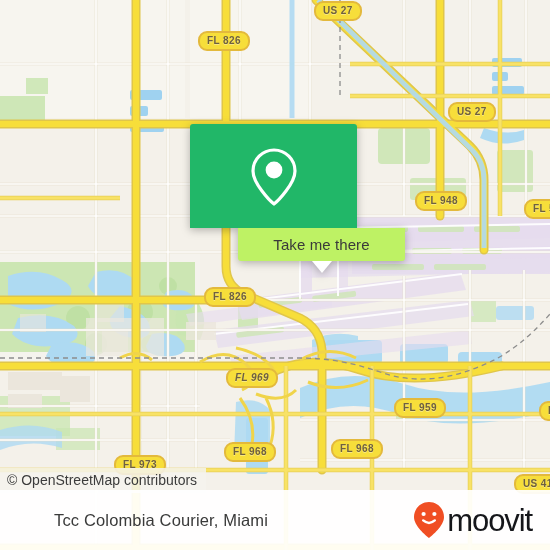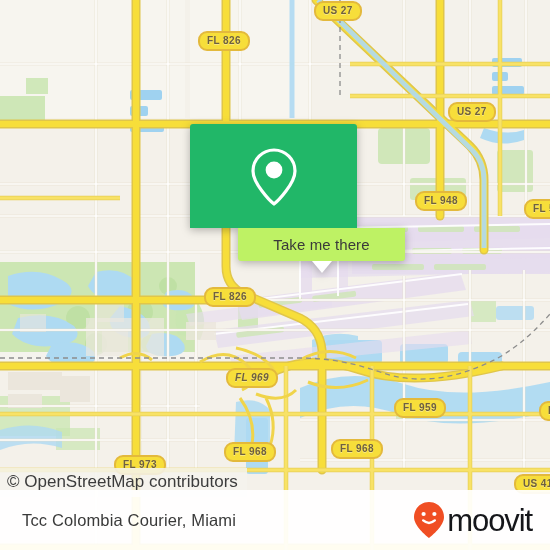--- a/index.html
+++ b/index.html
@@ -57,33 +57,33 @@
     width:0;height:0;
     border-left:10px solid transparent;
     border-right:10px solid transparent;
     border-top:12px solid #FFFFFF;
   }
 
   
   .attrib{
     position:absolute;left:0;top:468px;
     background:rgba(245,243,237,.86);
-    font-size:17px;color:#3C3C3C;
+    font-size:14px;color:#3C3C3C;
     padding:4px 9px 5px 7px;
     white-space:nowrap;
   }
 
   
   .footer{
     position:absolute;left:0;top:490px;width:550px;height:60px;
     background:rgba(255,255,255,.93);
     display:flex;align-items:center;justify-content:space-between;
     box-sizing:border-box;padding:0 18px 0 22px;
   }
-  .footer-title{font-size:16.5px;color:#3A3A3A;letter-spacing:.15px;white-space:nowrap;}
+  .footer-title{font-size:16.5px;color:#3A3A3A;letter-spacing:.15px;white-space:nowrap;margin-left:32px;}
   .brand{display:flex;align-items:center;gap:2px;}
   .brand-word{font-size:31px;color:#15161A;letter-spacing:-1.1px;line-height:31px;font-weight:normal;}
 </style>
 </head>
 <body>
 
 <div class="screen">
 
   <div class="map">
     <svg class="map-svg" viewBox="0 0 550 550">

